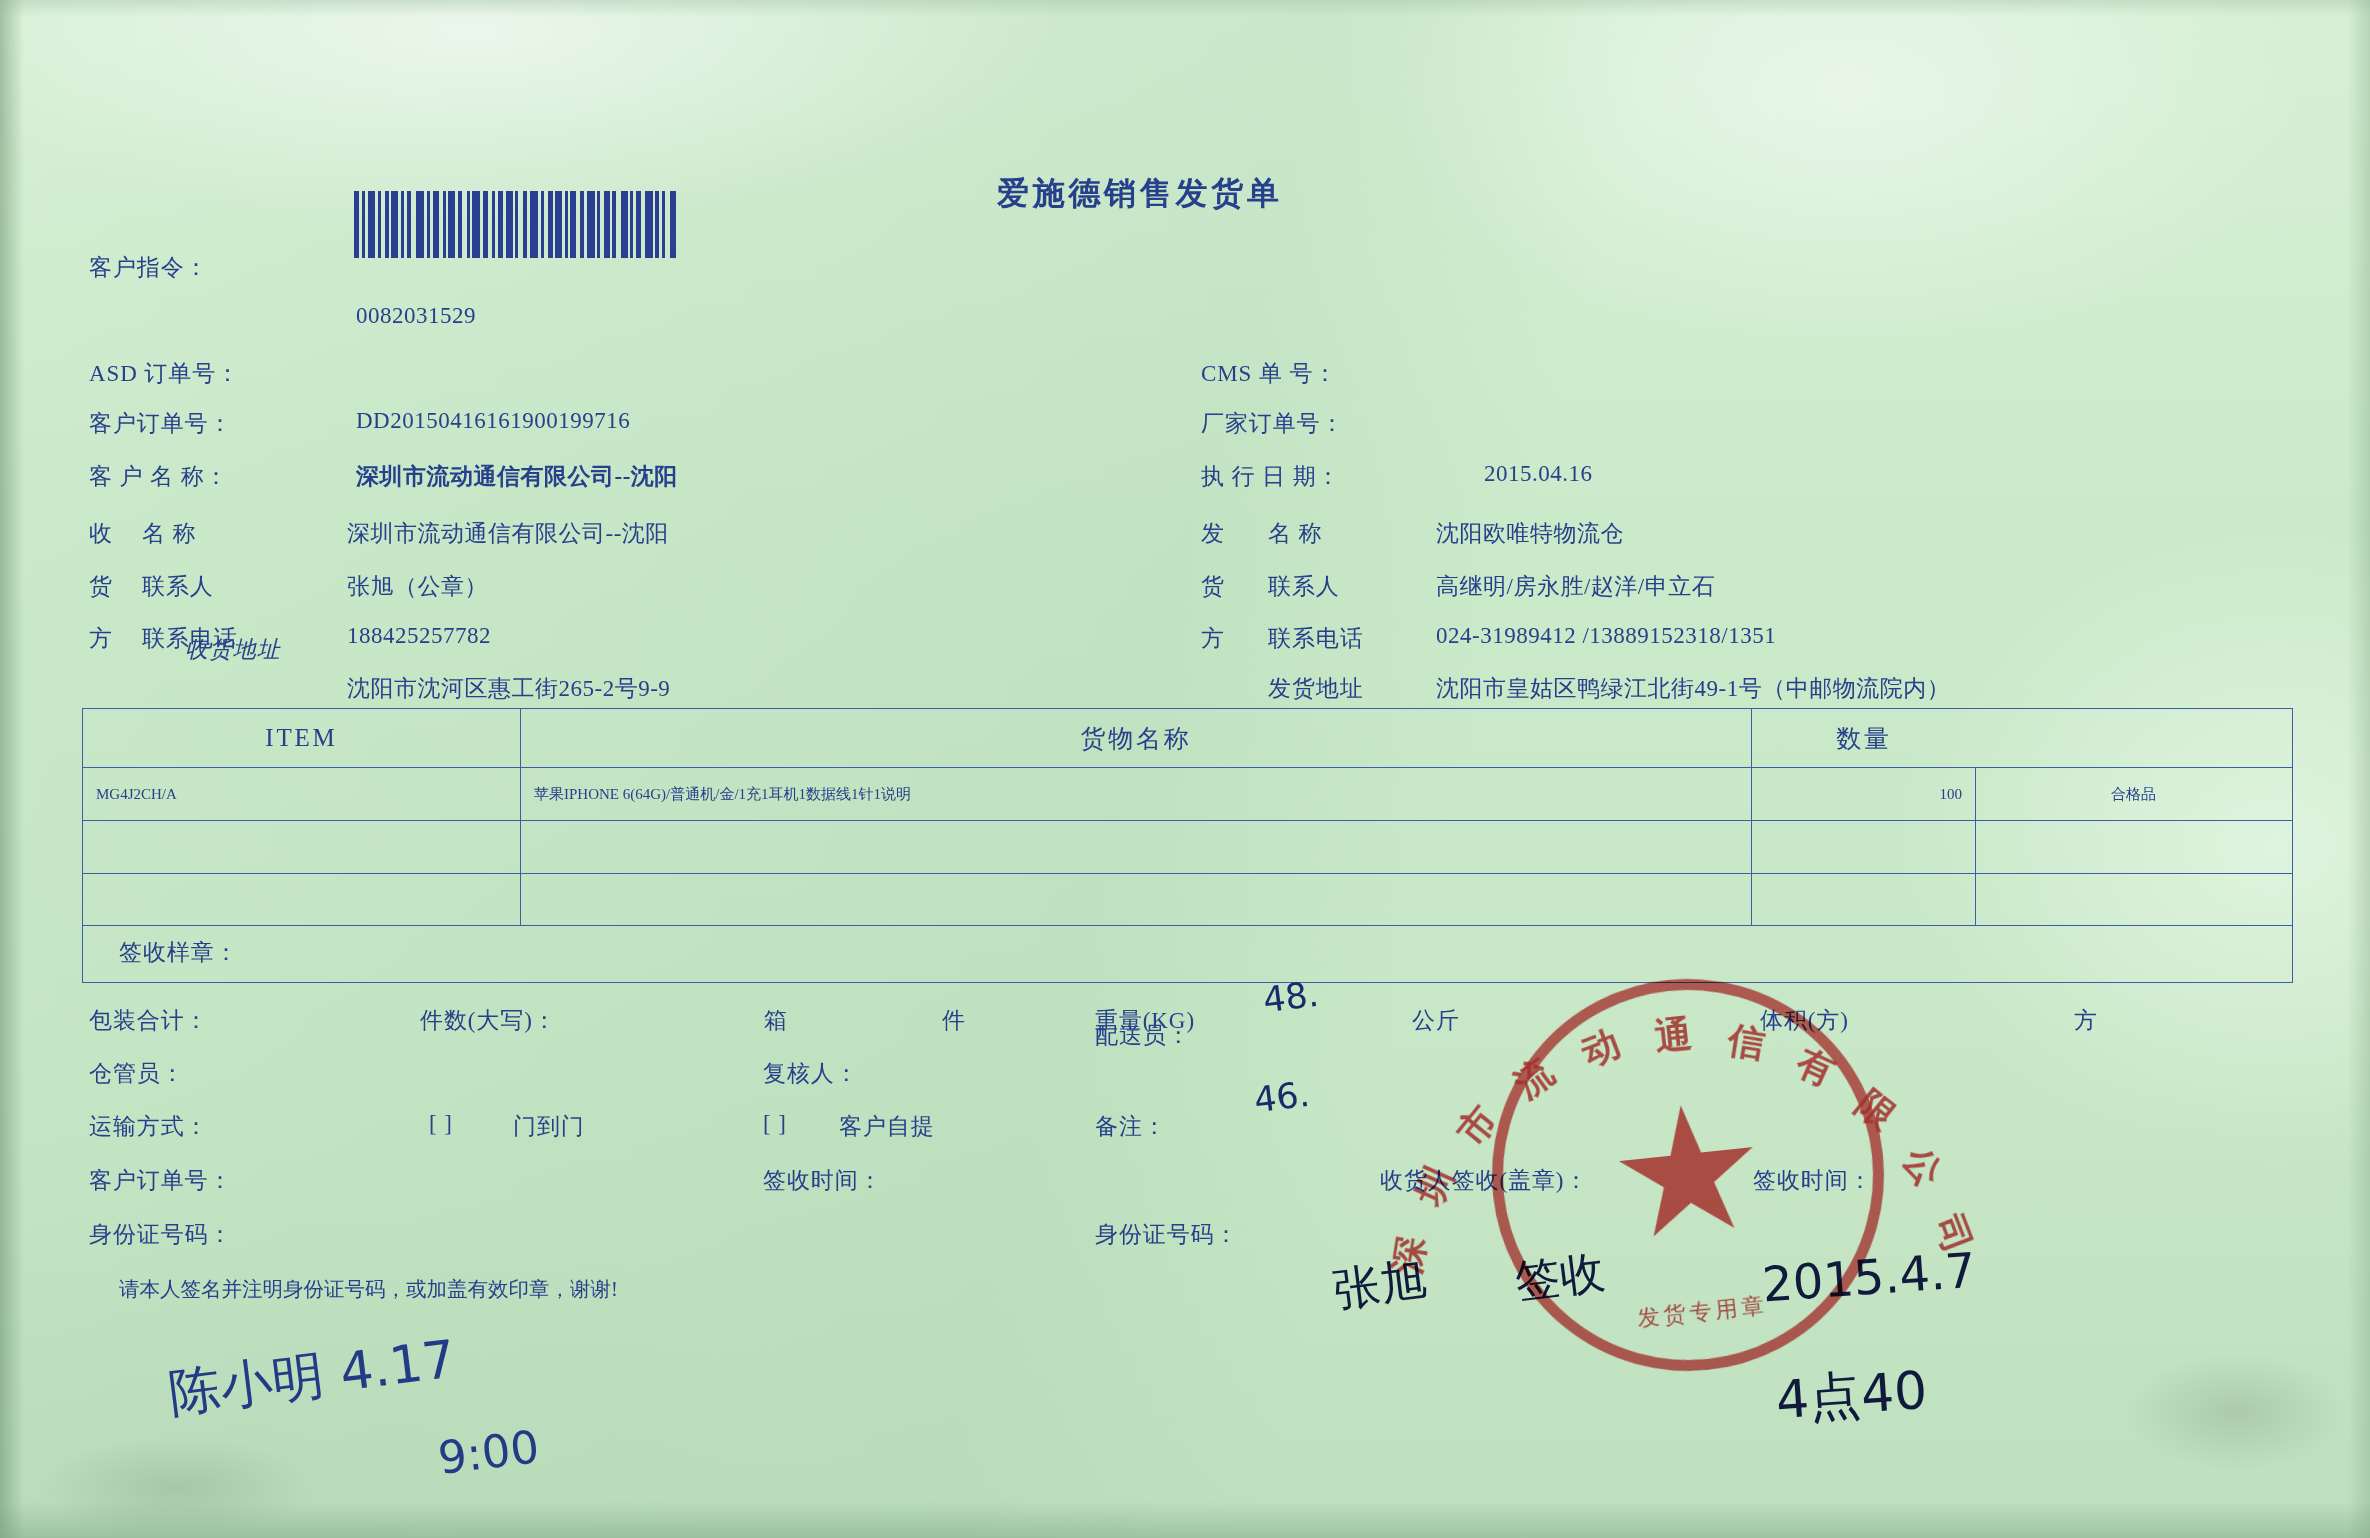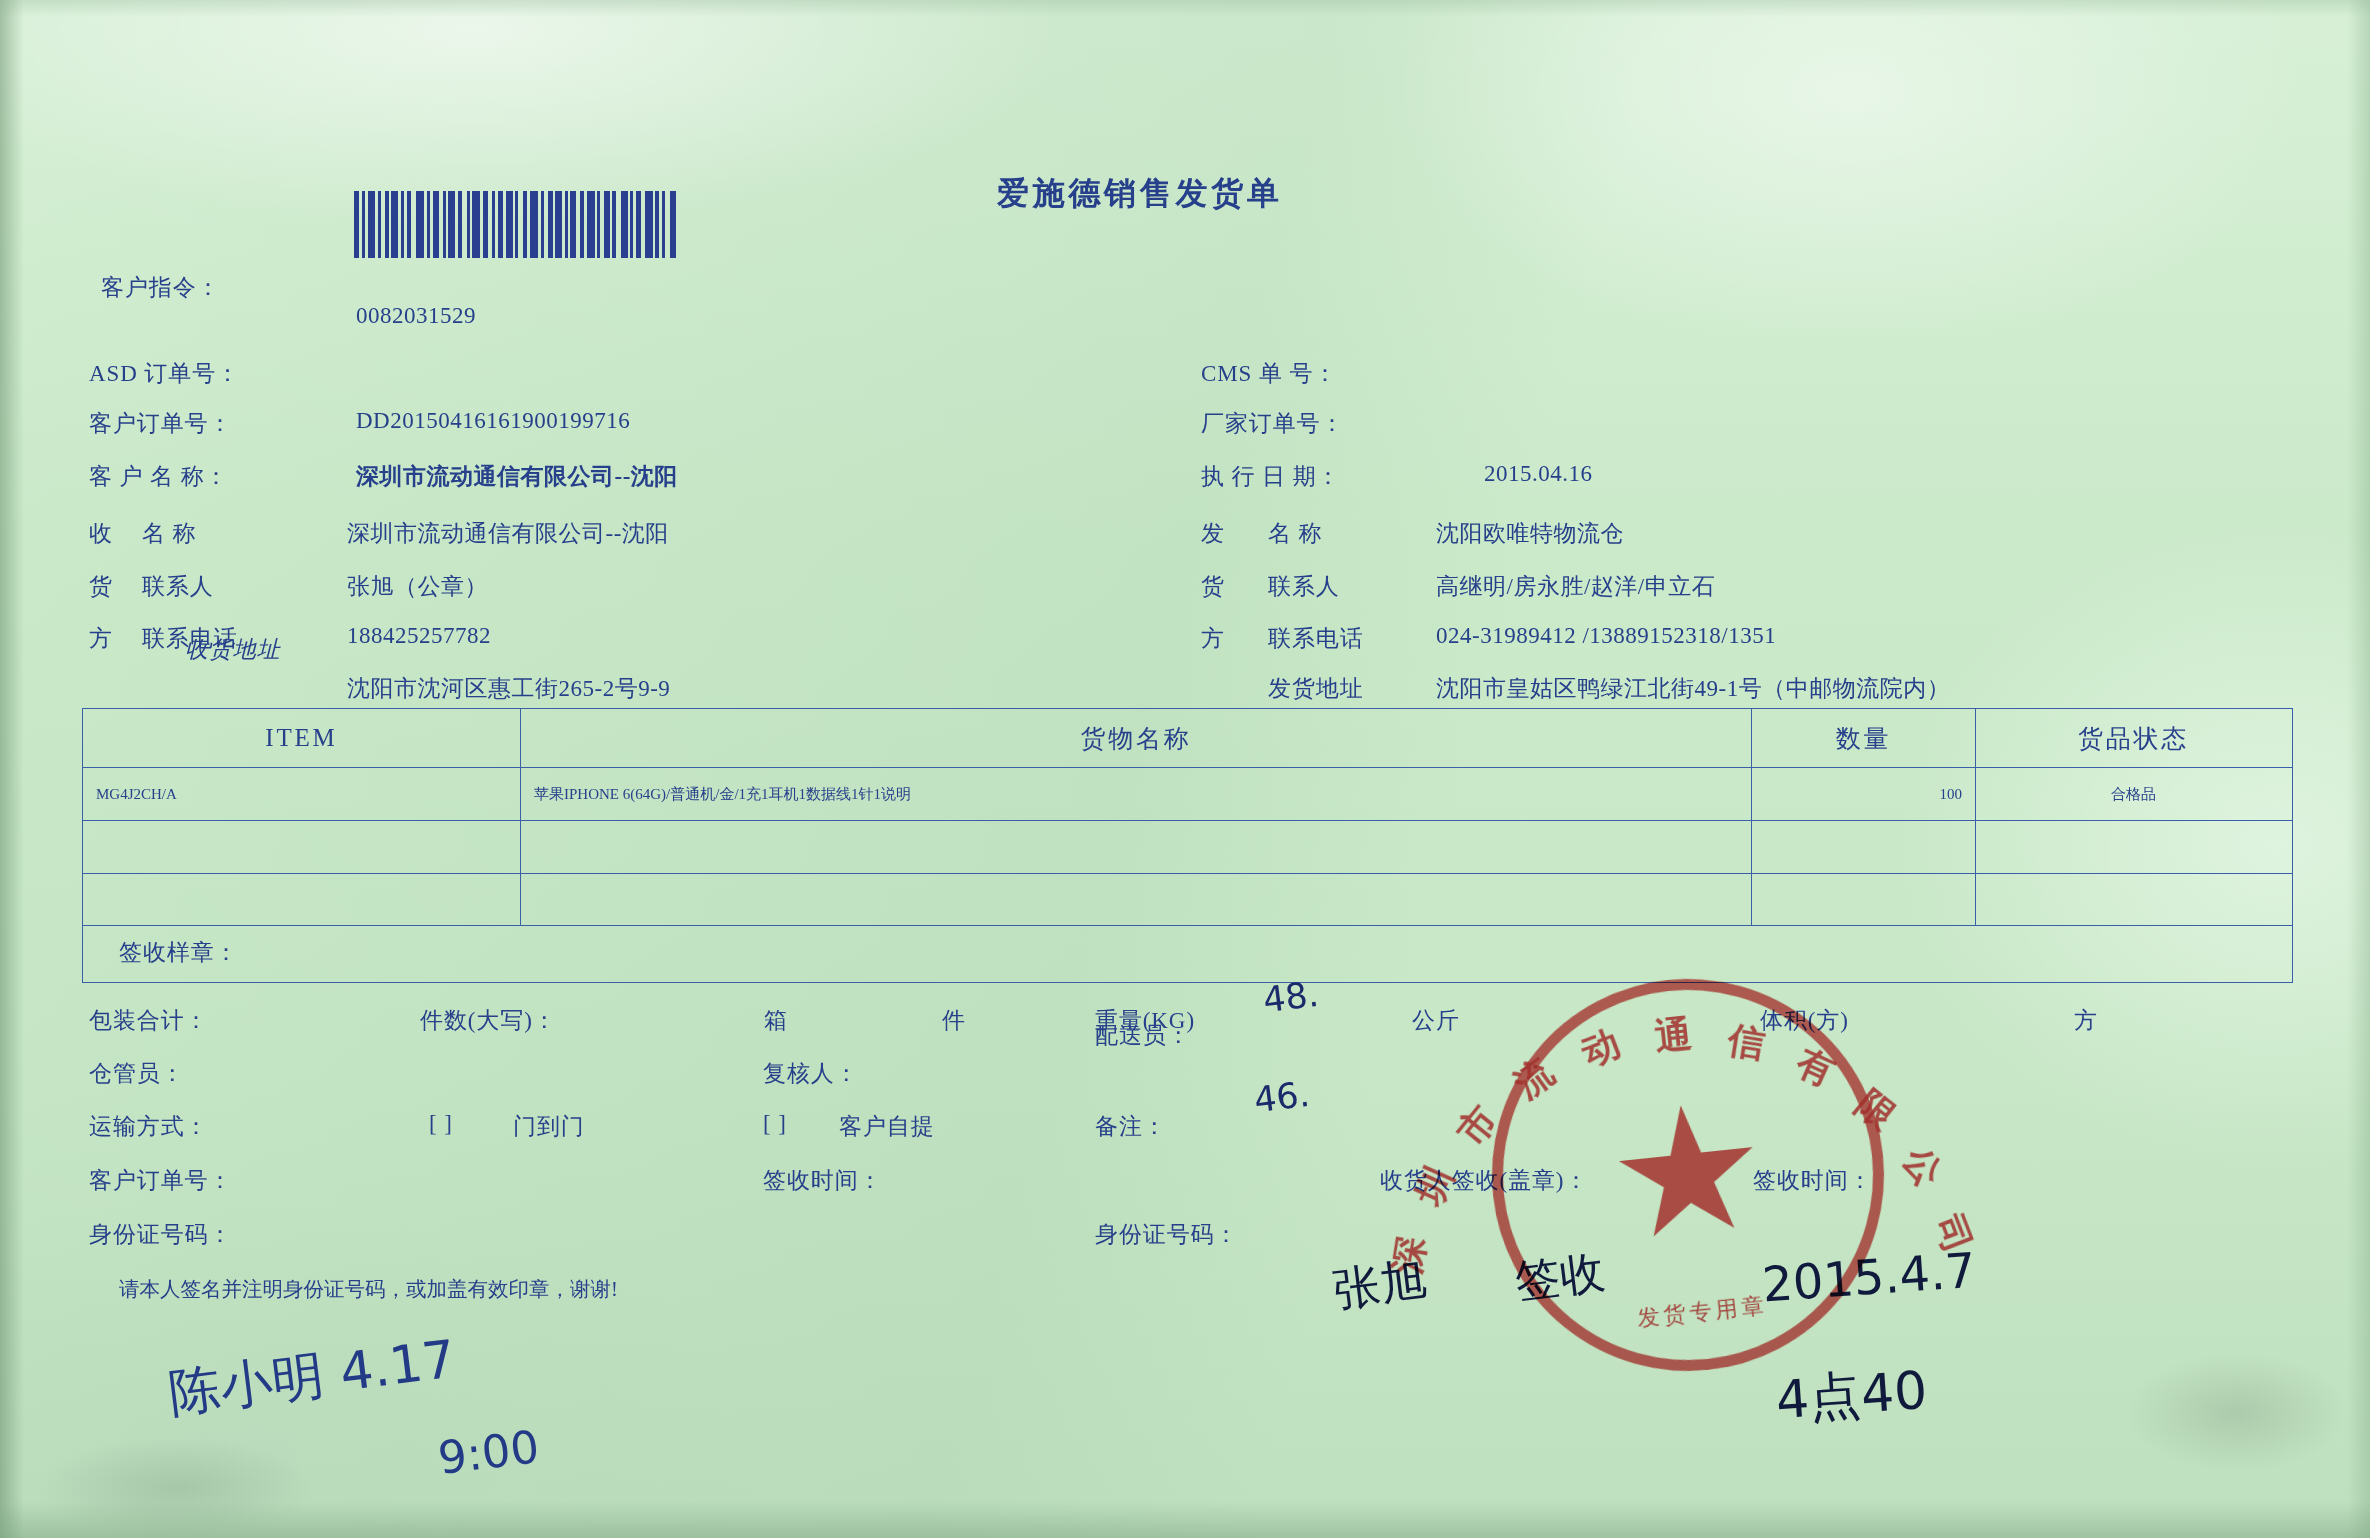--- a/index.html
+++ b/index.html
@@ -191,21 +191,21 @@
     <i style="width:7.5px"></i>
       <i style="width:2.8px;background:transparent"></i>
       <i style="width:3.7px"></i>
       <i style="width:3.7px;background:transparent"></i>
     <i style="width:2.8px"></i>
       <i style="width:5.6px;background:transparent"></i>
       <i style="width:5.6px"></i>
   </div>
   <div class="t val" style="left:356px;top:303px;">0082031529</div>
 
-  <div class="t lbl" style="left:89px;top:272px;margin-left:12px;">客户指令：</div>
+  <div class="t lbl" style="left:89px;top:252px;">客户指令：</div>
 
   <div class="t lbl" style="left:89px;top:358px;">ASD 订单号：</div>
   <div class="t val" style="left:356px;top:358px;"></div>
 
   <div class="t lbl" style="left:89px;top:408px;">客户订单号：</div>
   <div class="t val" style="left:356px;top:408px;">DD20150416161900199716</div>
 
   <div class="t lbl" style="left:89px;top:461px;">客 户 名 称：</div>
   <div class="t val" style="left:356px;top:461px;font-weight:bold;">深圳市流动通信有限公司--沈阳</div>
 
@@ -248,21 +248,20 @@
   <div class="t val" style="left:1436px;top:623px;">024-31989412 /13889152318/1351</div>
 
   <div class="t lbl" style="left:1268px;top:673px;">发货地址</div>
   <div class="t val" style="left:1436px;top:673px;">沈阳市皇姑区鸭绿江北街49-1号（中邮物流院内）</div>
 
   <div class="tbl" style="left:82px;top:708px;width:2209px;height:216px;">
     <div class="row" style="height:58px;">
       <div class="c center hdr" style="width:438px;">ITEM</div>
       <div class="c center hdr" style="width:1231px;">货物名称</div>
       <div class="c center hdr" style="width:224px;">数量</div>
-      <div class="c center hdr" style="width:315px;">货品状态</div>
     </div>
     <div class="row" style="height:52px;">
       <div class="c" style="width:438px;">MG4J2CH/A</div>
       <div class="c" style="width:1231px;">苹果IPHONE 6(64G)/普通机/金/1充1耳机1数据线1针1说明</div>
       <div class="c right" style="width:224px;">100</div>
       <div class="c center" style="width:315px;">合格品</div>
     </div>
     <div class="row" style="height:52px;">
       <div class="c" style="width:438px;"></div>
       <div class="c" style="width:1231px;"></div>

